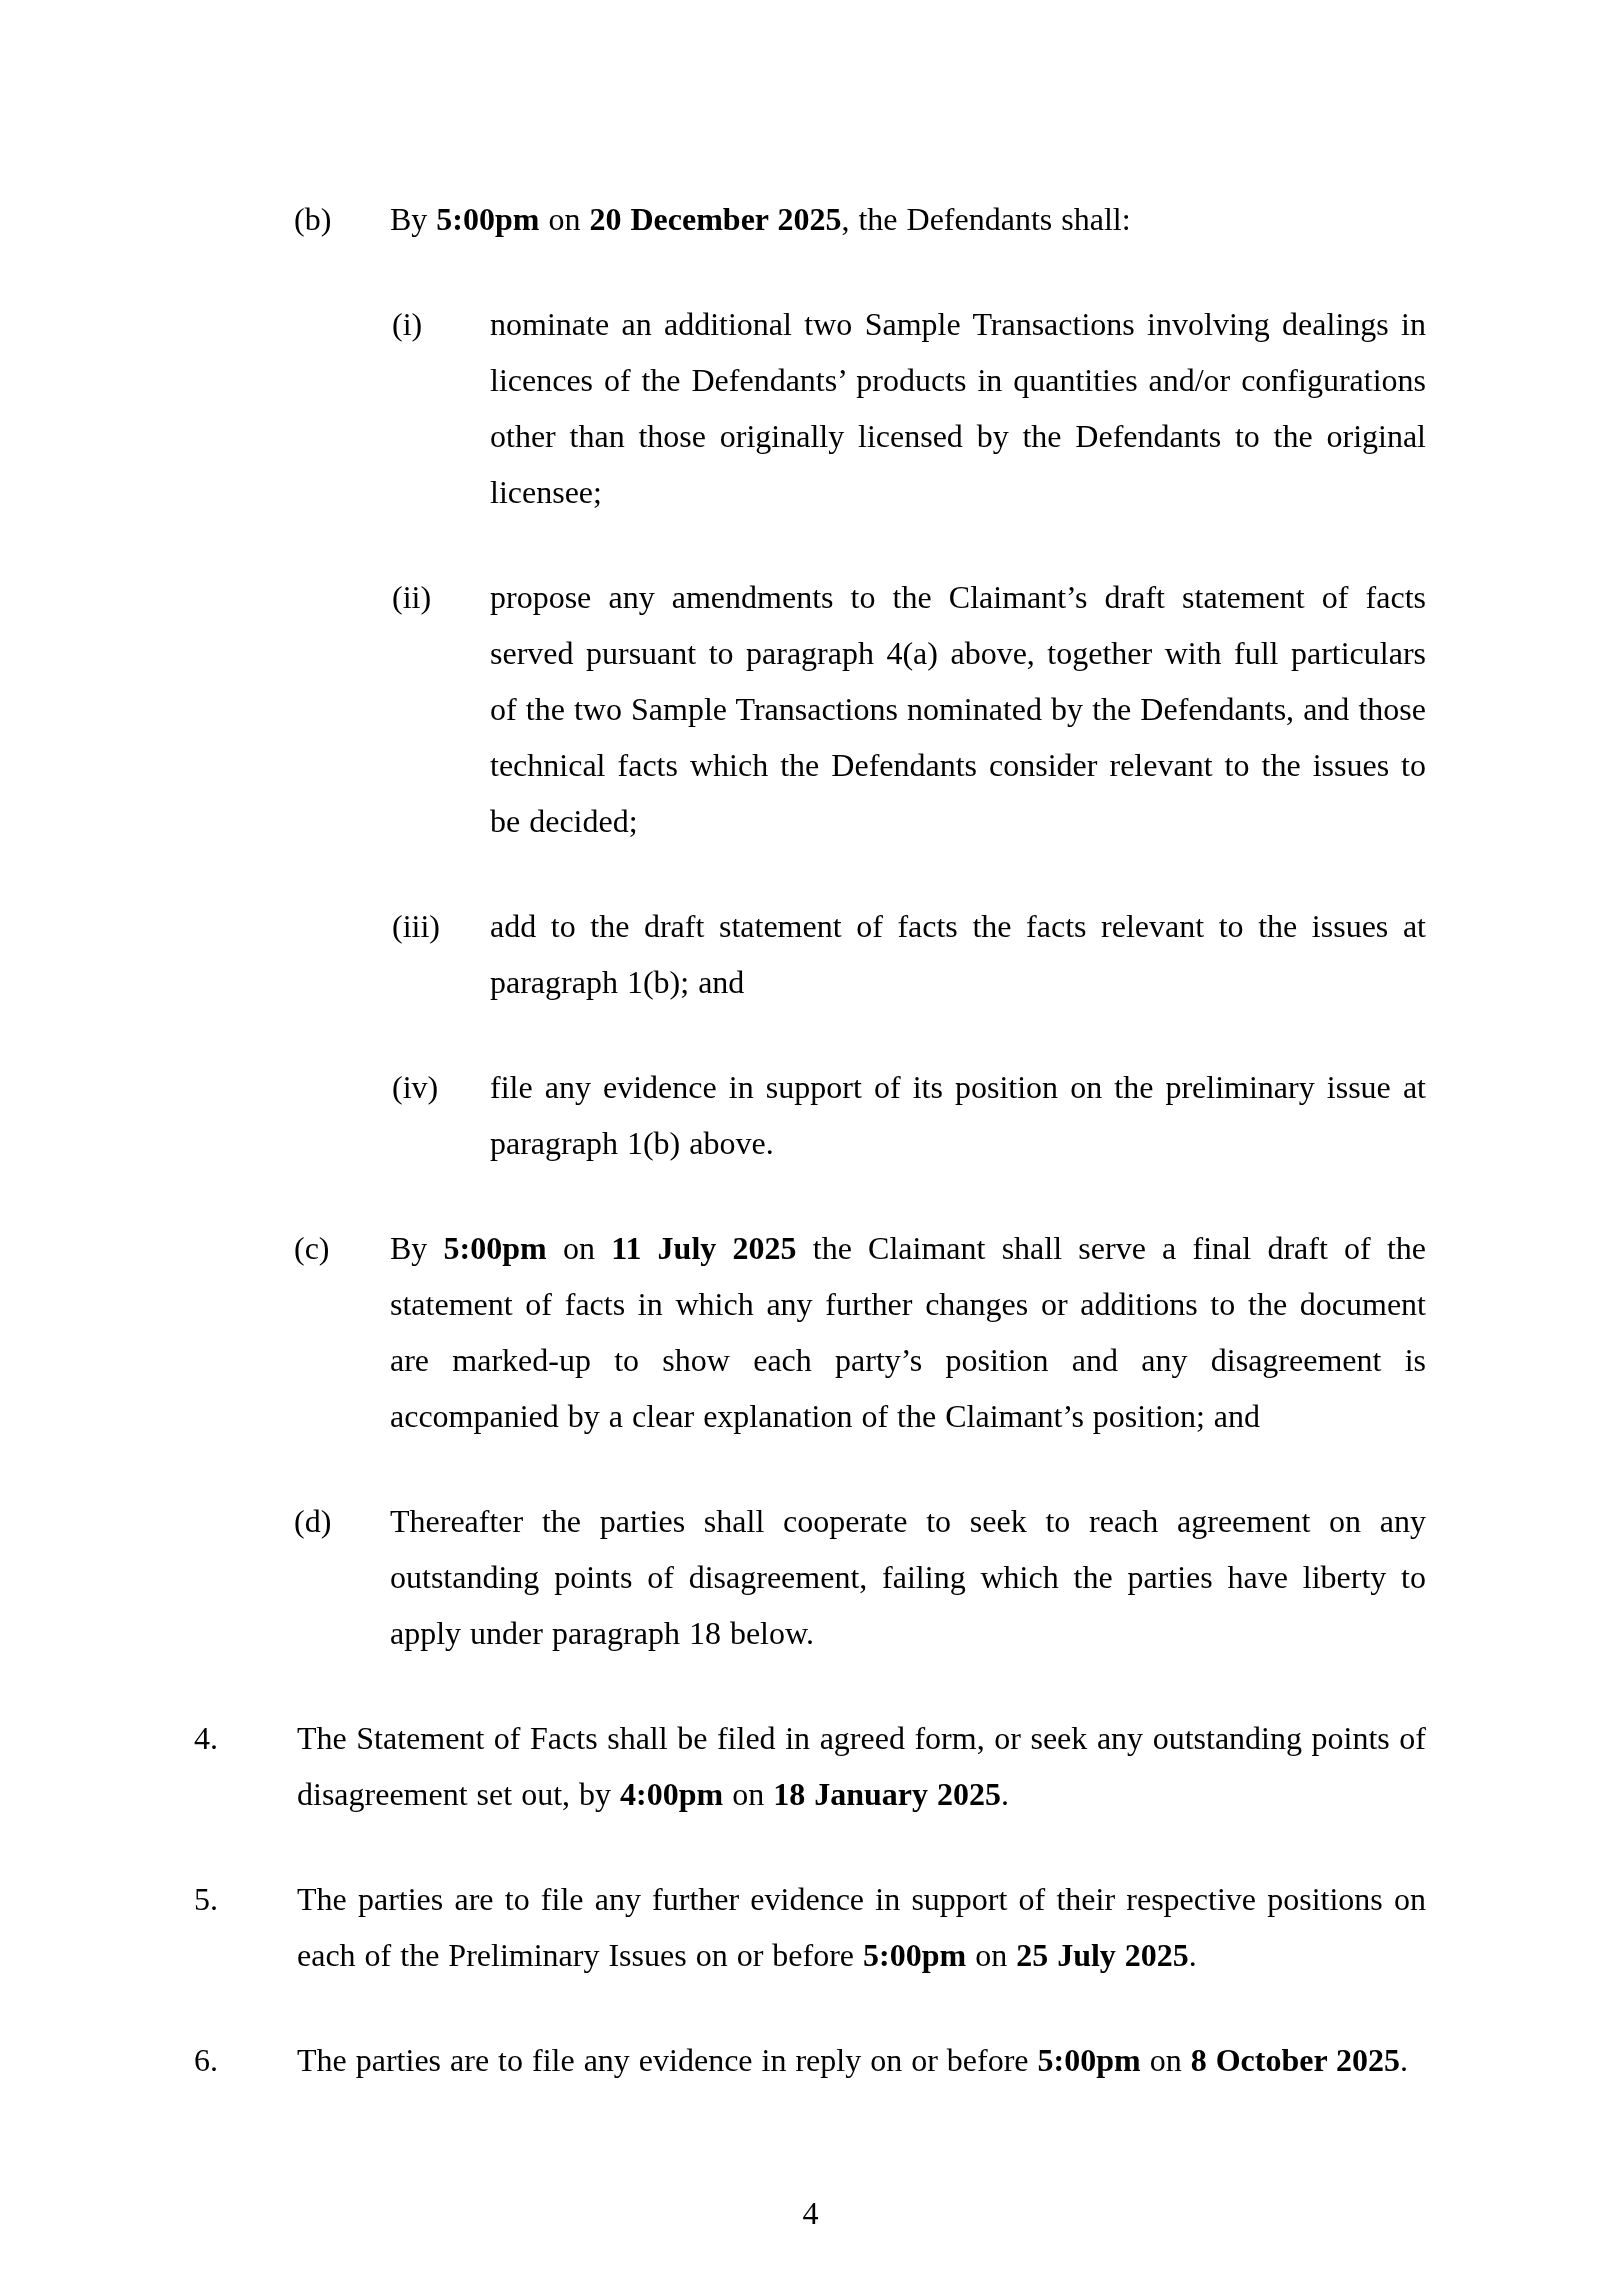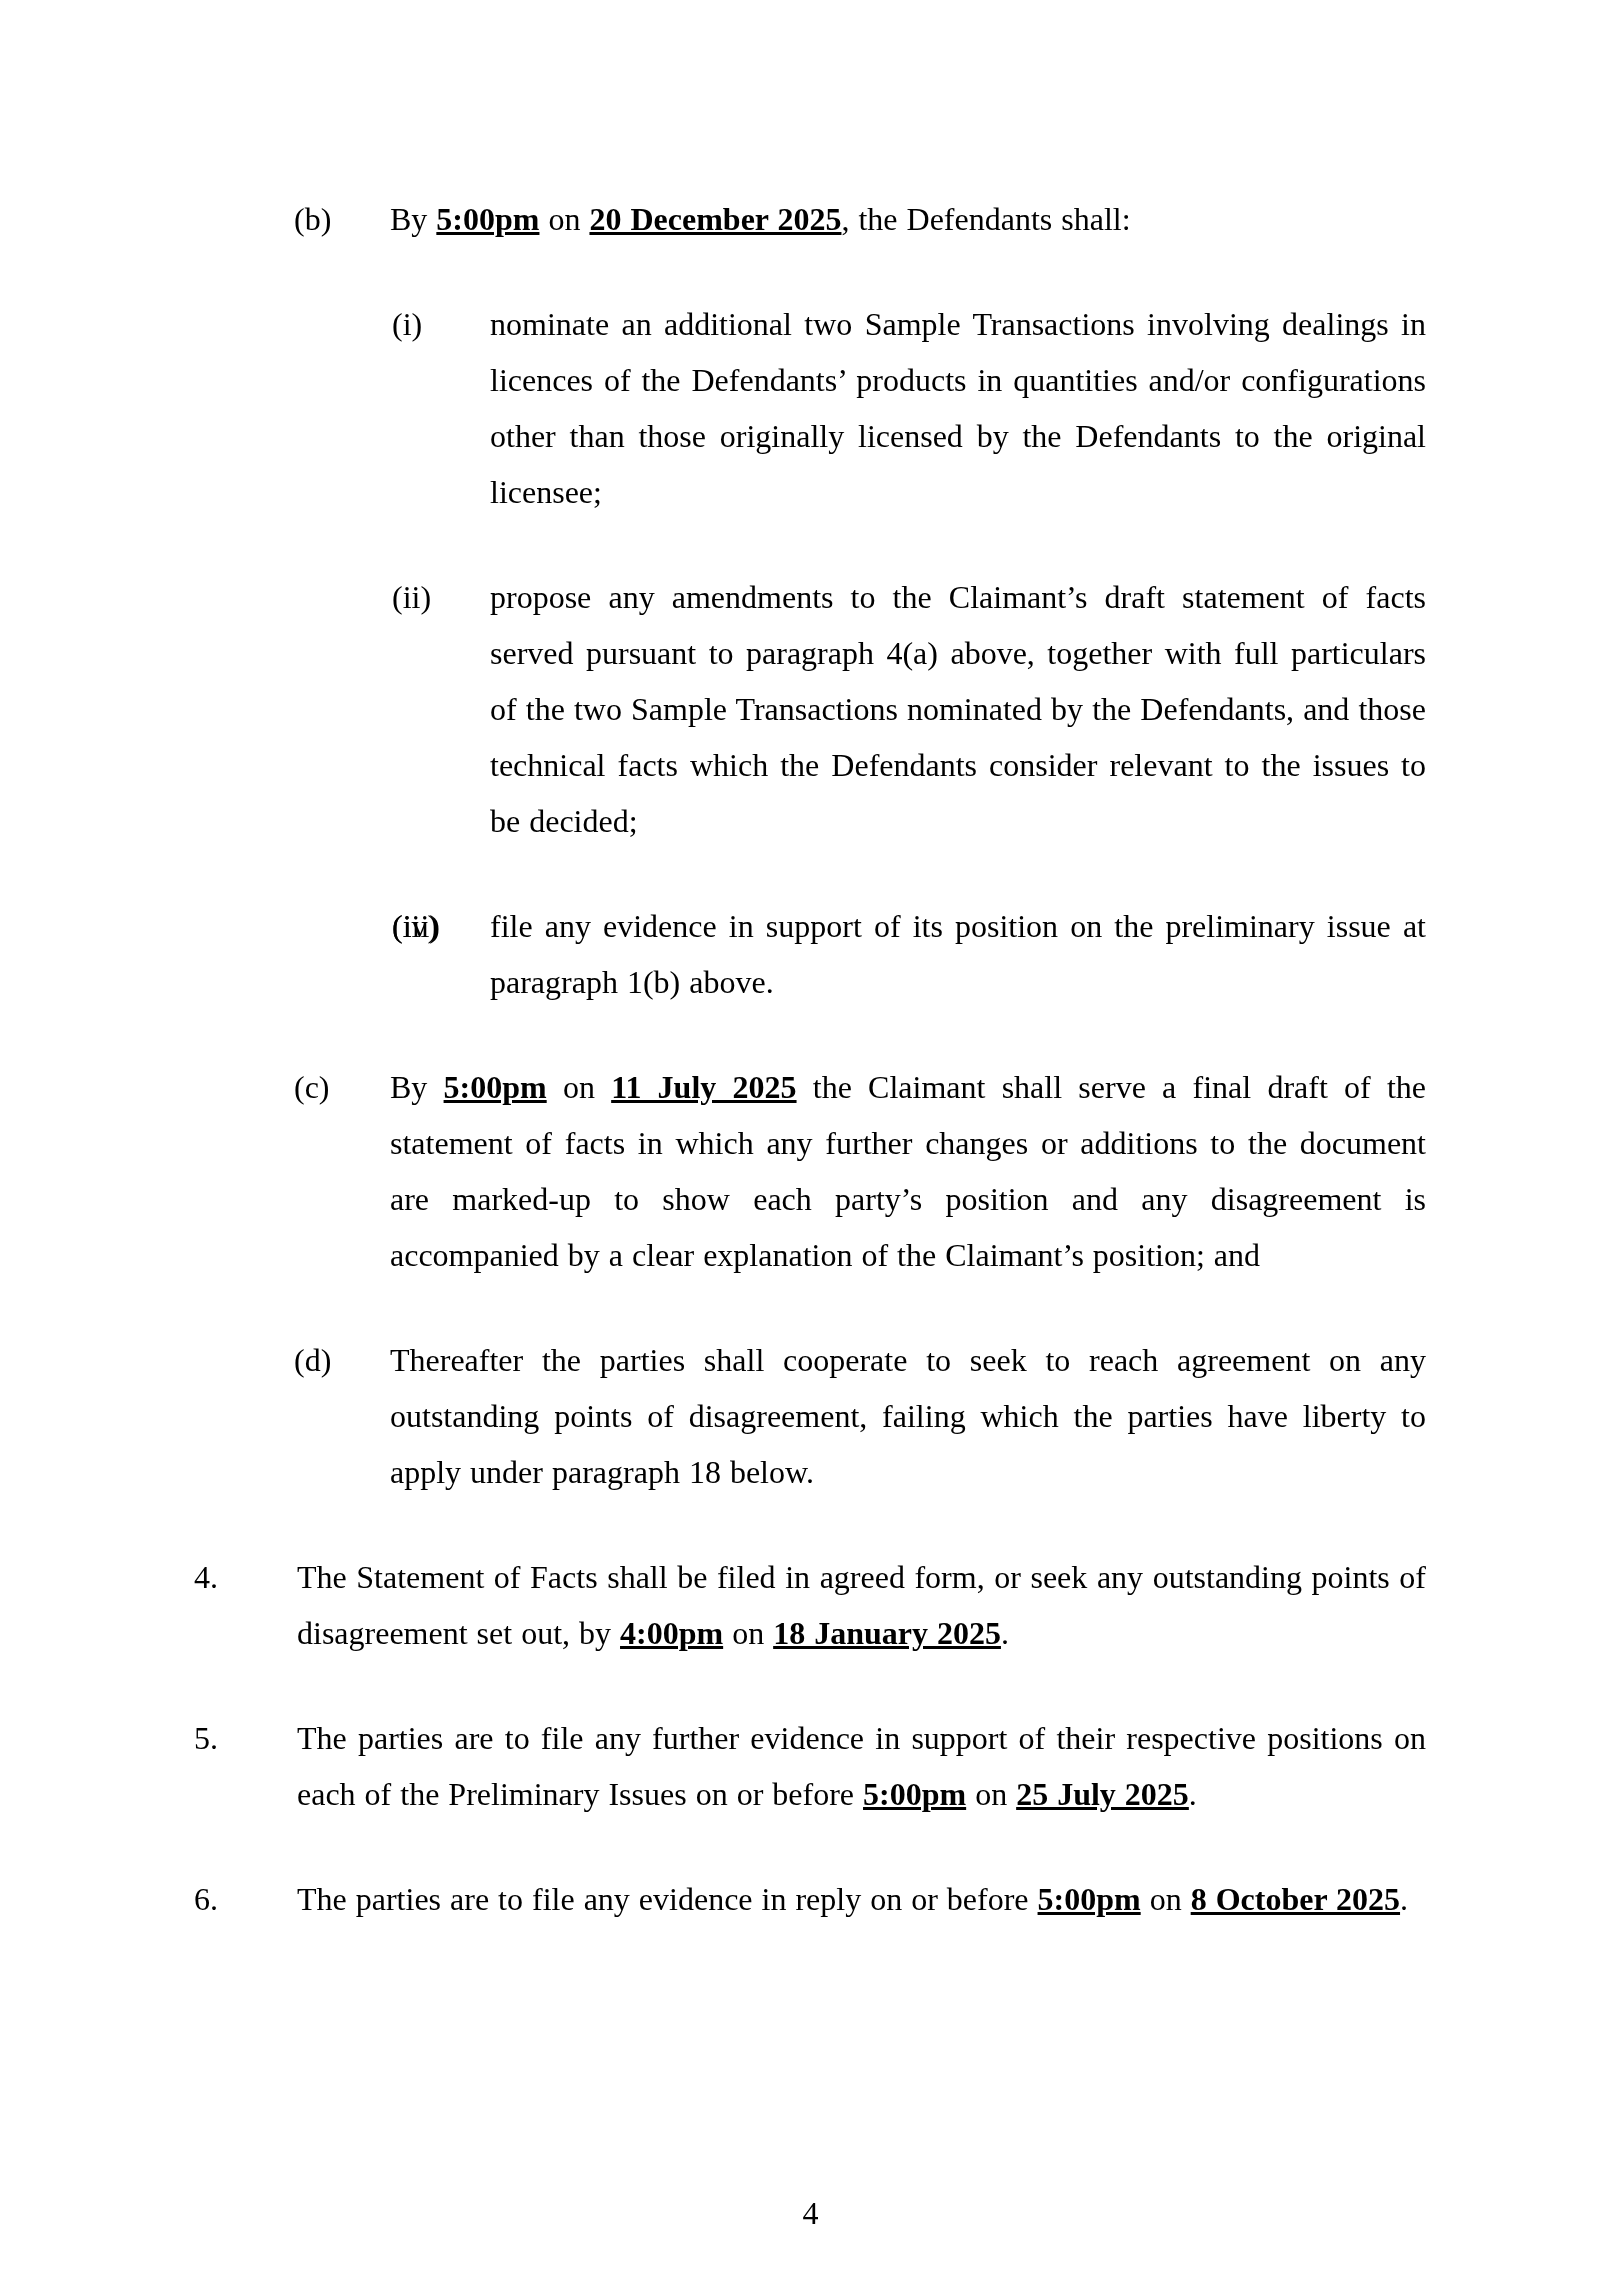--- a/index.html
+++ b/index.html
@@ -35,40 +35,40 @@
     position: absolute;
     top: 0;
   }
   
   .lvl1 { padding-left: 297px; }
   .lvl1 > .label { left: 194px; }
   .lvl2 { padding-left: 390px; }
   .lvl2 > .label { left: 294px; }
   .lvl3 { padding-left: 490px; }
   .lvl3 > .label { left: 392px; }
-  .item b { font-weight: bold; text-decoration: underline; }
+  .item b { font-weight: bold; }
   .page-number {
     position: absolute;
     top: 2185px;
     left: 0;
     width: 100%;
     text-align: center;
     font-size: 32px;
     line-height: 56px;
   }
 </style>
 </head>
 <body>
 
 <div class="page">
   <div class="content" id="document-body">
       <div class="item lvl2"><span class="label">(b)</span><span>By </span><b>5:00pm</b><span> on </span><b>20 December 2025</b><span>, the Defendants shall:</span></div>
       <div class="item lvl3"><span class="label">(i)</span><span>nominate an additional two Sample Transactions involving dealings in licences of the Defendants’ products in quantities and/or configurations other than those originally licensed by the Defendants to the original licensee;</span></div>
       <div class="item lvl3"><span class="label">(ii)</span><span>propose any amendments to the Claimant’s draft statement of facts served pursuant to paragraph 4(a) above, together with full particulars of the two Sample Transactions nominated by the Defendants, and those technical facts which the Defendants consider relevant to the issues to be decided;</span></div>
-      <div class="item lvl3"><span class="label">(iii)</span></div>
+      <div class="item lvl3"><span class="label">(iii)</span><span>add to the draft statement of facts the facts relevant to the issues at paragraph 1(b); and</span></div>
       <div class="item lvl3"><span class="label">(iv)</span><span>file any evidence in support of its position on the preliminary issue at paragraph 1(b) above.</span></div>
       <div class="item lvl2"><span class="label">(c)</span><span>By </span><b>5:00pm</b><span> on </span><b>11 July 2025</b><span> the Claimant shall serve a final draft of the statement of facts in which any further changes or additions to the document are marked-up to show each party’s position and any disagreement is accompanied by a clear explanation of the Claimant’s position; and</span></div>
       <div class="item lvl2"><span class="label">(d)</span><span>Thereafter the parties shall cooperate to seek to reach agreement on any outstanding points of disagreement, failing which the parties have liberty to apply under paragraph 18 below.</span></div>
       <div class="item lvl1"><span class="label">4.</span><span>The Statement of Facts shall be filed in agreed form, or seek any outstanding points of disagreement set out, by </span><b>4:00pm</b><span> on </span><b>18 January 2025</b><span>.</span></div>
       <div class="item lvl1"><span class="label">5.</span><span>The parties are to file any further evidence in support of their respective positions on each of the Preliminary Issues on or before </span><b>5:00pm</b><span> on </span><b>25 July 2025</b><span>.</span></div>
       <div class="item lvl1"><span class="label">6.</span><span>The parties are to file any evidence in reply on or before </span><b>5:00pm</b><span> on </span><b>8 October 2025</b><span>.</span></div>
     </div>
   <div class="page-number">4</div>
 </div>
 

